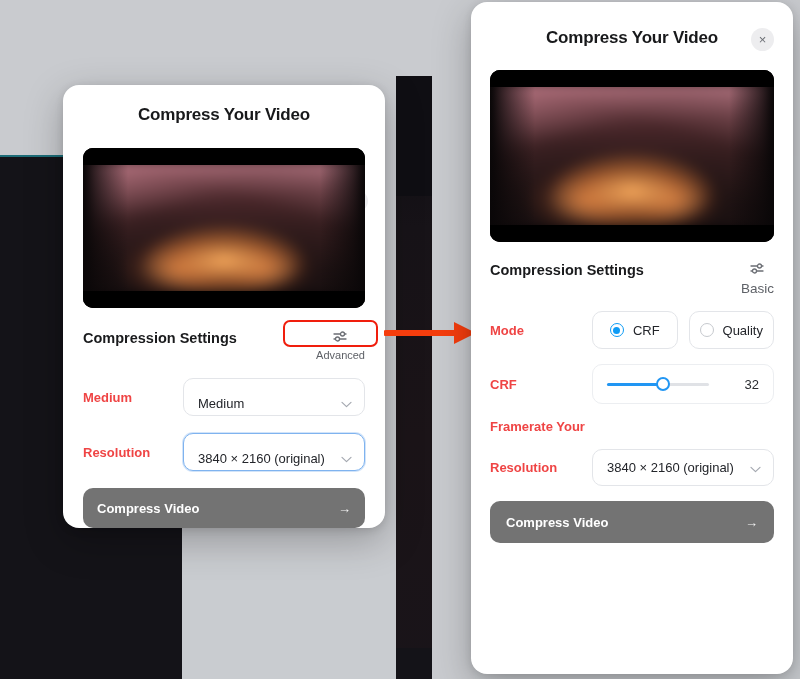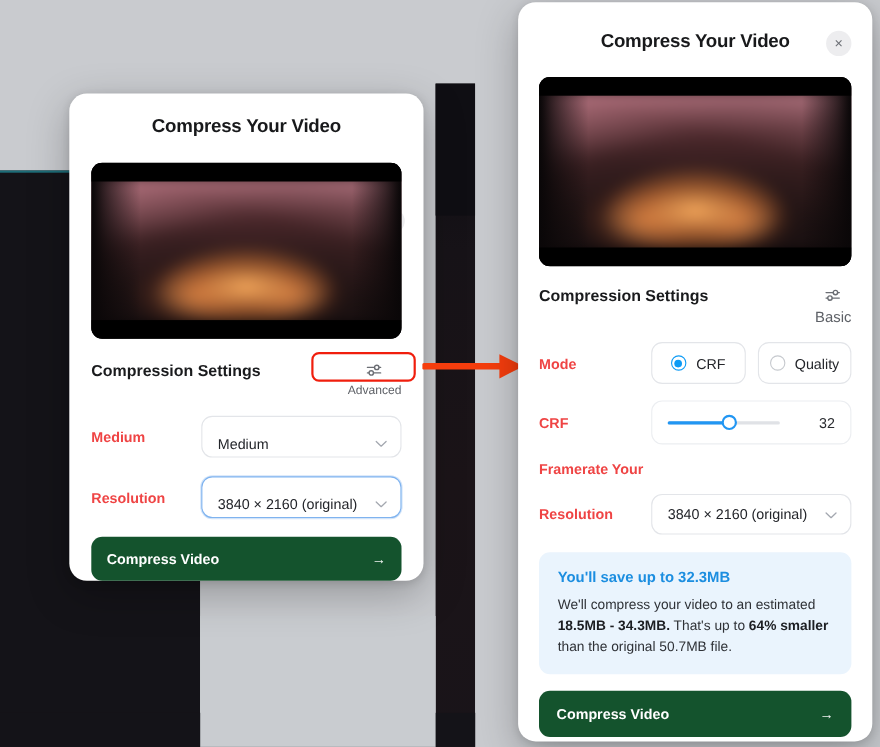--- a/index.html
+++ b/index.html
@@ -114,21 +114,21 @@
     border-radius: 10px;
     display: flex; align-items: center; justify-content: space-between;
     cursor: pointer;
   }
   .field.focused { border-color: #7fb3ef; box-shadow: 0 0 0 1px rgba(127,179,239,0.35); }
   .field-value { color: #23252a; }
   .chev { color: #a4a8b0; flex: none; }
 
   .cta {
     width: 100%;
-    background: #14532d;
+    background: #737373;
     color: #fff;
     border: none;
     border-radius: 10px;
     display: flex; align-items: center; justify-content: space-between;
     font-weight: bold;
     cursor: pointer;
   }
   .cta .arrow { font-weight: normal; opacity: 0.92; }
 
   
@@ -371,28 +371,20 @@
     <div class="field">
       <span class="field-value">3840 × 2160 (original)</span>
       <span class="chev">
         <svg width="11" height="7" viewBox="0 0 11 7" fill="none">
             <path d="M1 1.4L5.5 5.6L10 1.4" stroke="#a4a8b0" stroke-width="1.2" stroke-linecap="round" stroke-linejoin="round"></path>
           </svg>
       </span>
     </div>
   </div>
 
-  <div class="savings">
-    <div class="savings-title">You'll save up to 32.3MB</div>
-    <div class="savings-body">
-      <span>We'll compress your video to an estimated</span>
-      <b>18.5MB - 34.3MB.</b><span> That's up to </span><b>64% smaller</b>
-      <span>than the original 50.7MB file.</span>
-    </div>
-  </div>
 
   <div class="cta-wrap">
     <button class="cta">
       <span>Compress Video</span>
       <span class="arrow">→</span>
     </button>
   </div>
 </div>
 
 </body></html>

